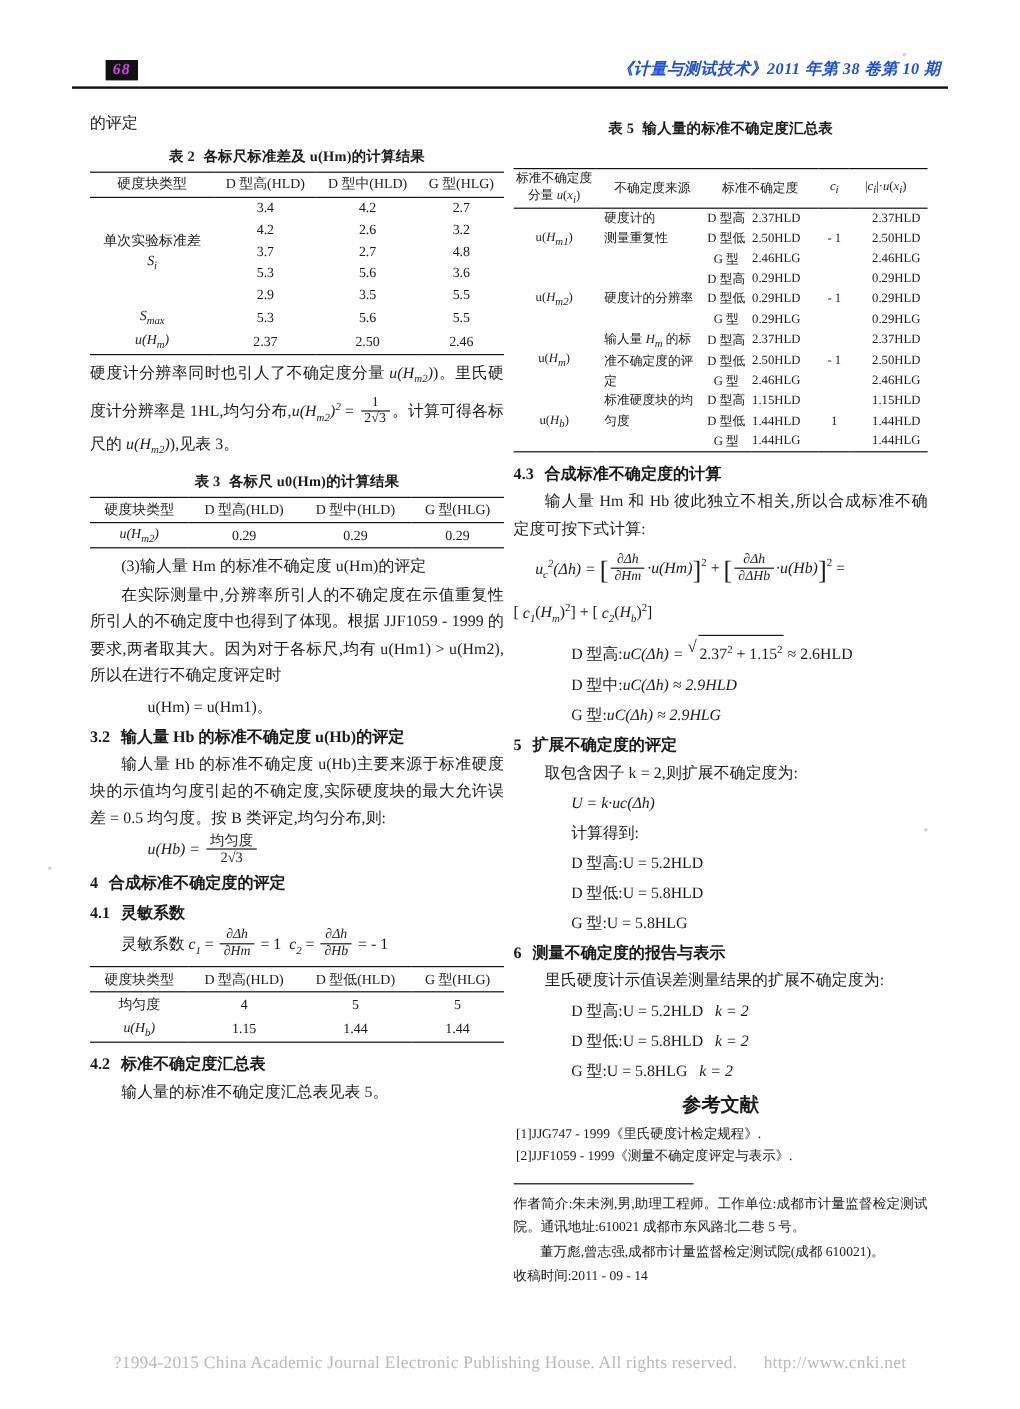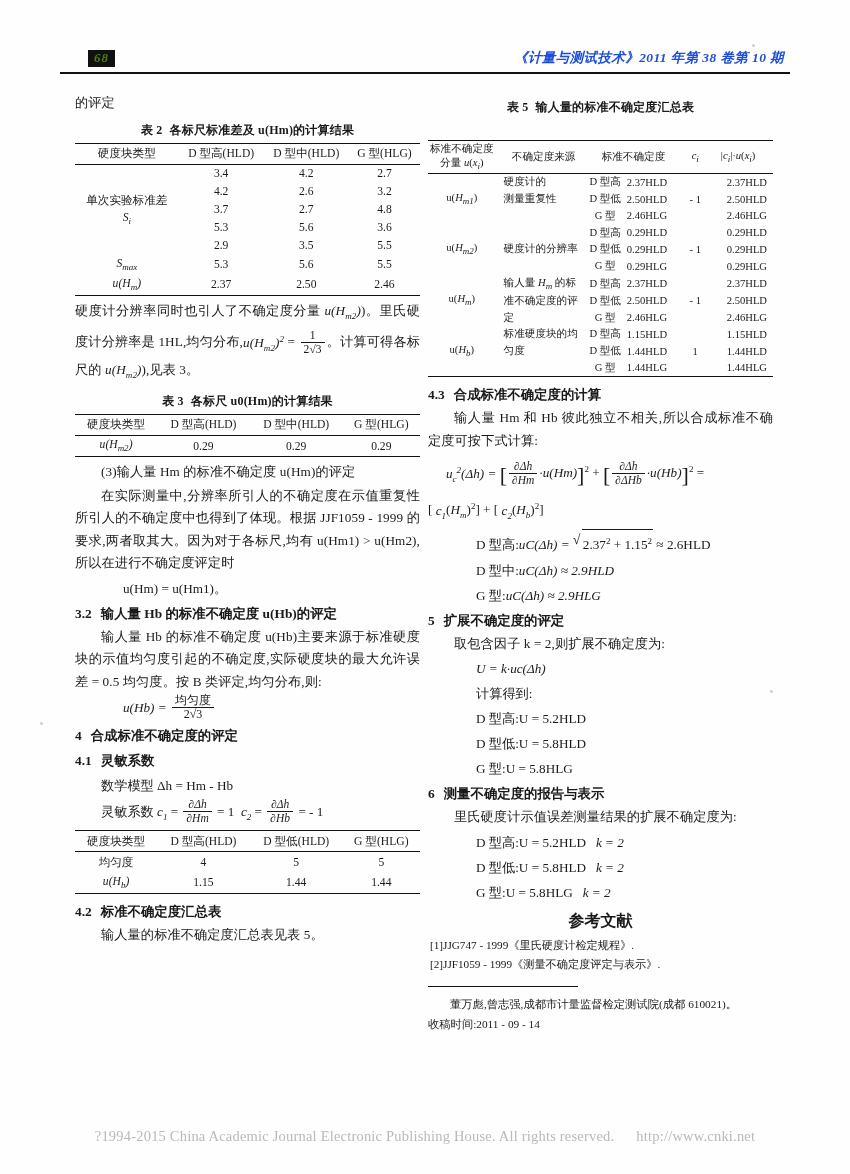--- a/index.html
+++ b/index.html
@@ -26,21 +26,21 @@
     left: 60px;
     top: 48px;
     width: 730px;
     height: 34px;
   }
   .page-num-box {
     position: absolute;
     left: 28px;
     top: 2px;
     background: #111;
-    color: #4d7c0f;
+    color: #d946ef;
     font-family: "Liberation Serif", serif;
     font-style: italic;
     font-weight: bold;
     font-size: 13px;
     letter-spacing: 1px;
     padding: 1px 6px 2px 6px;
     line-height: 14px;
   }
   .journal-line {
     position: absolute;
@@ -331,21 +331,20 @@
     <div class="eq center">
       <span class="it">u(Hb) = </span><span class="frac" style="font-size:12px;"><span class="num">均匀度</span><span class="den">2√3</span></span>
     </div>
 
     <div class="heading">
       <span class="hnum">4</span><span>合成标准不确定度的评定</span>
     </div>
     <div class="heading">
       <span class="hnum">4.1</span><span>灵敏系数</span>
     </div>
-    <div class="eq">数学模型 Δh = Hm - Hb</div>
 
     <div class="eq">
       <span>灵敏系数 </span><span class="it">c<span class="sub">1</span></span> = <span class="frac"><span class="num it">∂Δh</span><span class="den it">∂Hm</span></span><span> = 1</span>&nbsp;&nbsp;<span class="it">c<span class="sub">2</span></span> = <span class="frac"><span class="num it">∂Δh</span><span class="den it">∂Hb</span></span><span> = - 1</span>
     </div>
 
     <table class="doc t4">
       <tbody>
         <tr class="t4-head topline">
           <td>硬度块类型</td>
           <td>D 型高(HLD)</td>
@@ -528,20 +527,21 @@
     <div class="eq center">
       <span>G 型:U = 5.8HLG</span>&nbsp;&nbsp;&nbsp;<span class="it">k = 2</span>
     </div>
 
     <div class="ref-title">参考文献</div>
     <div class="ref-item">[1]JJG747 - 1999《里氏硬度计检定规程》.</div>
     <div class="ref-item">[2]JJF1059 - 1999《测量不确定度评定与表示》.</div>
 
     <div class="foot-rule"></div>
 
+    <div class="foot-p">作者简介:朱未洌,男,助理工程师。工作单位:成都市计量监督检定测试院。通讯地址:610021 成都市东风路北二巷 5 号。</div>
     <div class="foot-p ind">董万彪,曾志强,成都市计量监督检定测试院(成都 610021)。</div>
     <div class="foot-p">收稿时间:2011 - 09 - 14</div>
 
   </div>
 
   <div class="page-footer">
     <span>?1994-2015 China Academic Journal Electronic Publishing House. All rights reserved.</span><span class="url">http://www.cnki.net</span>
   </div>
 
   <div class="speckle" style="left:752px; top:44px; width:3px; height:3px;"></div>

